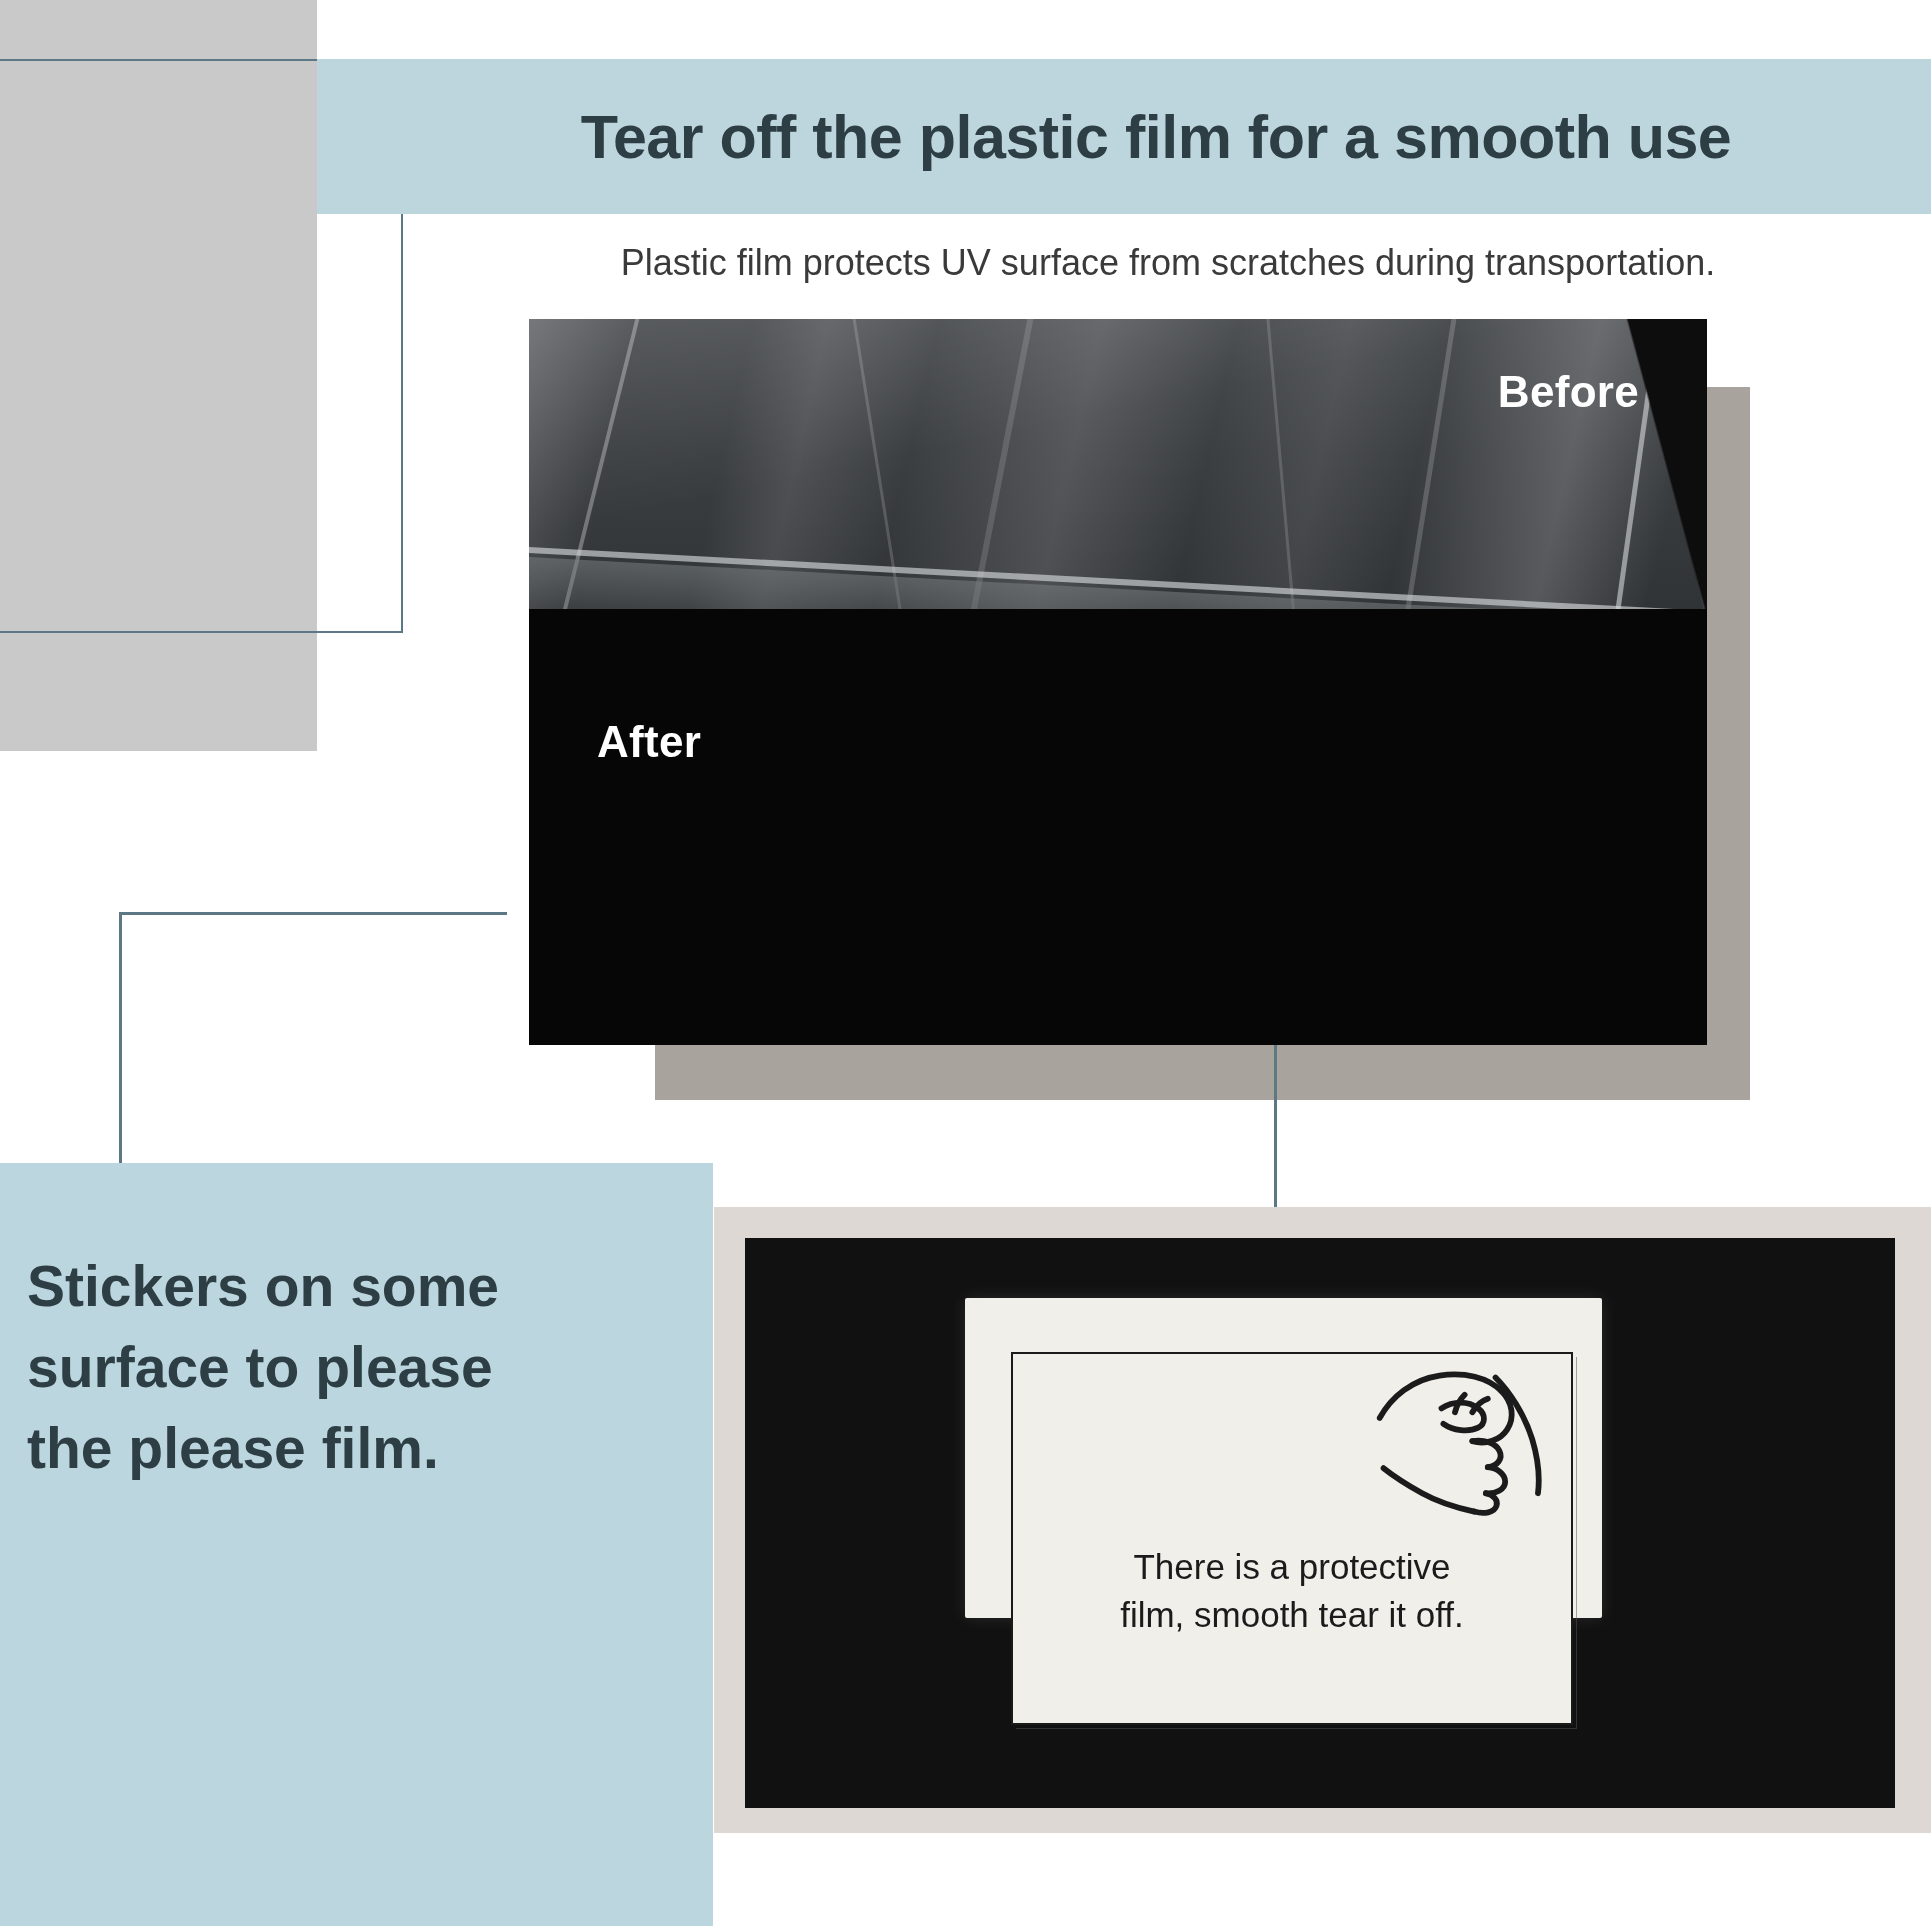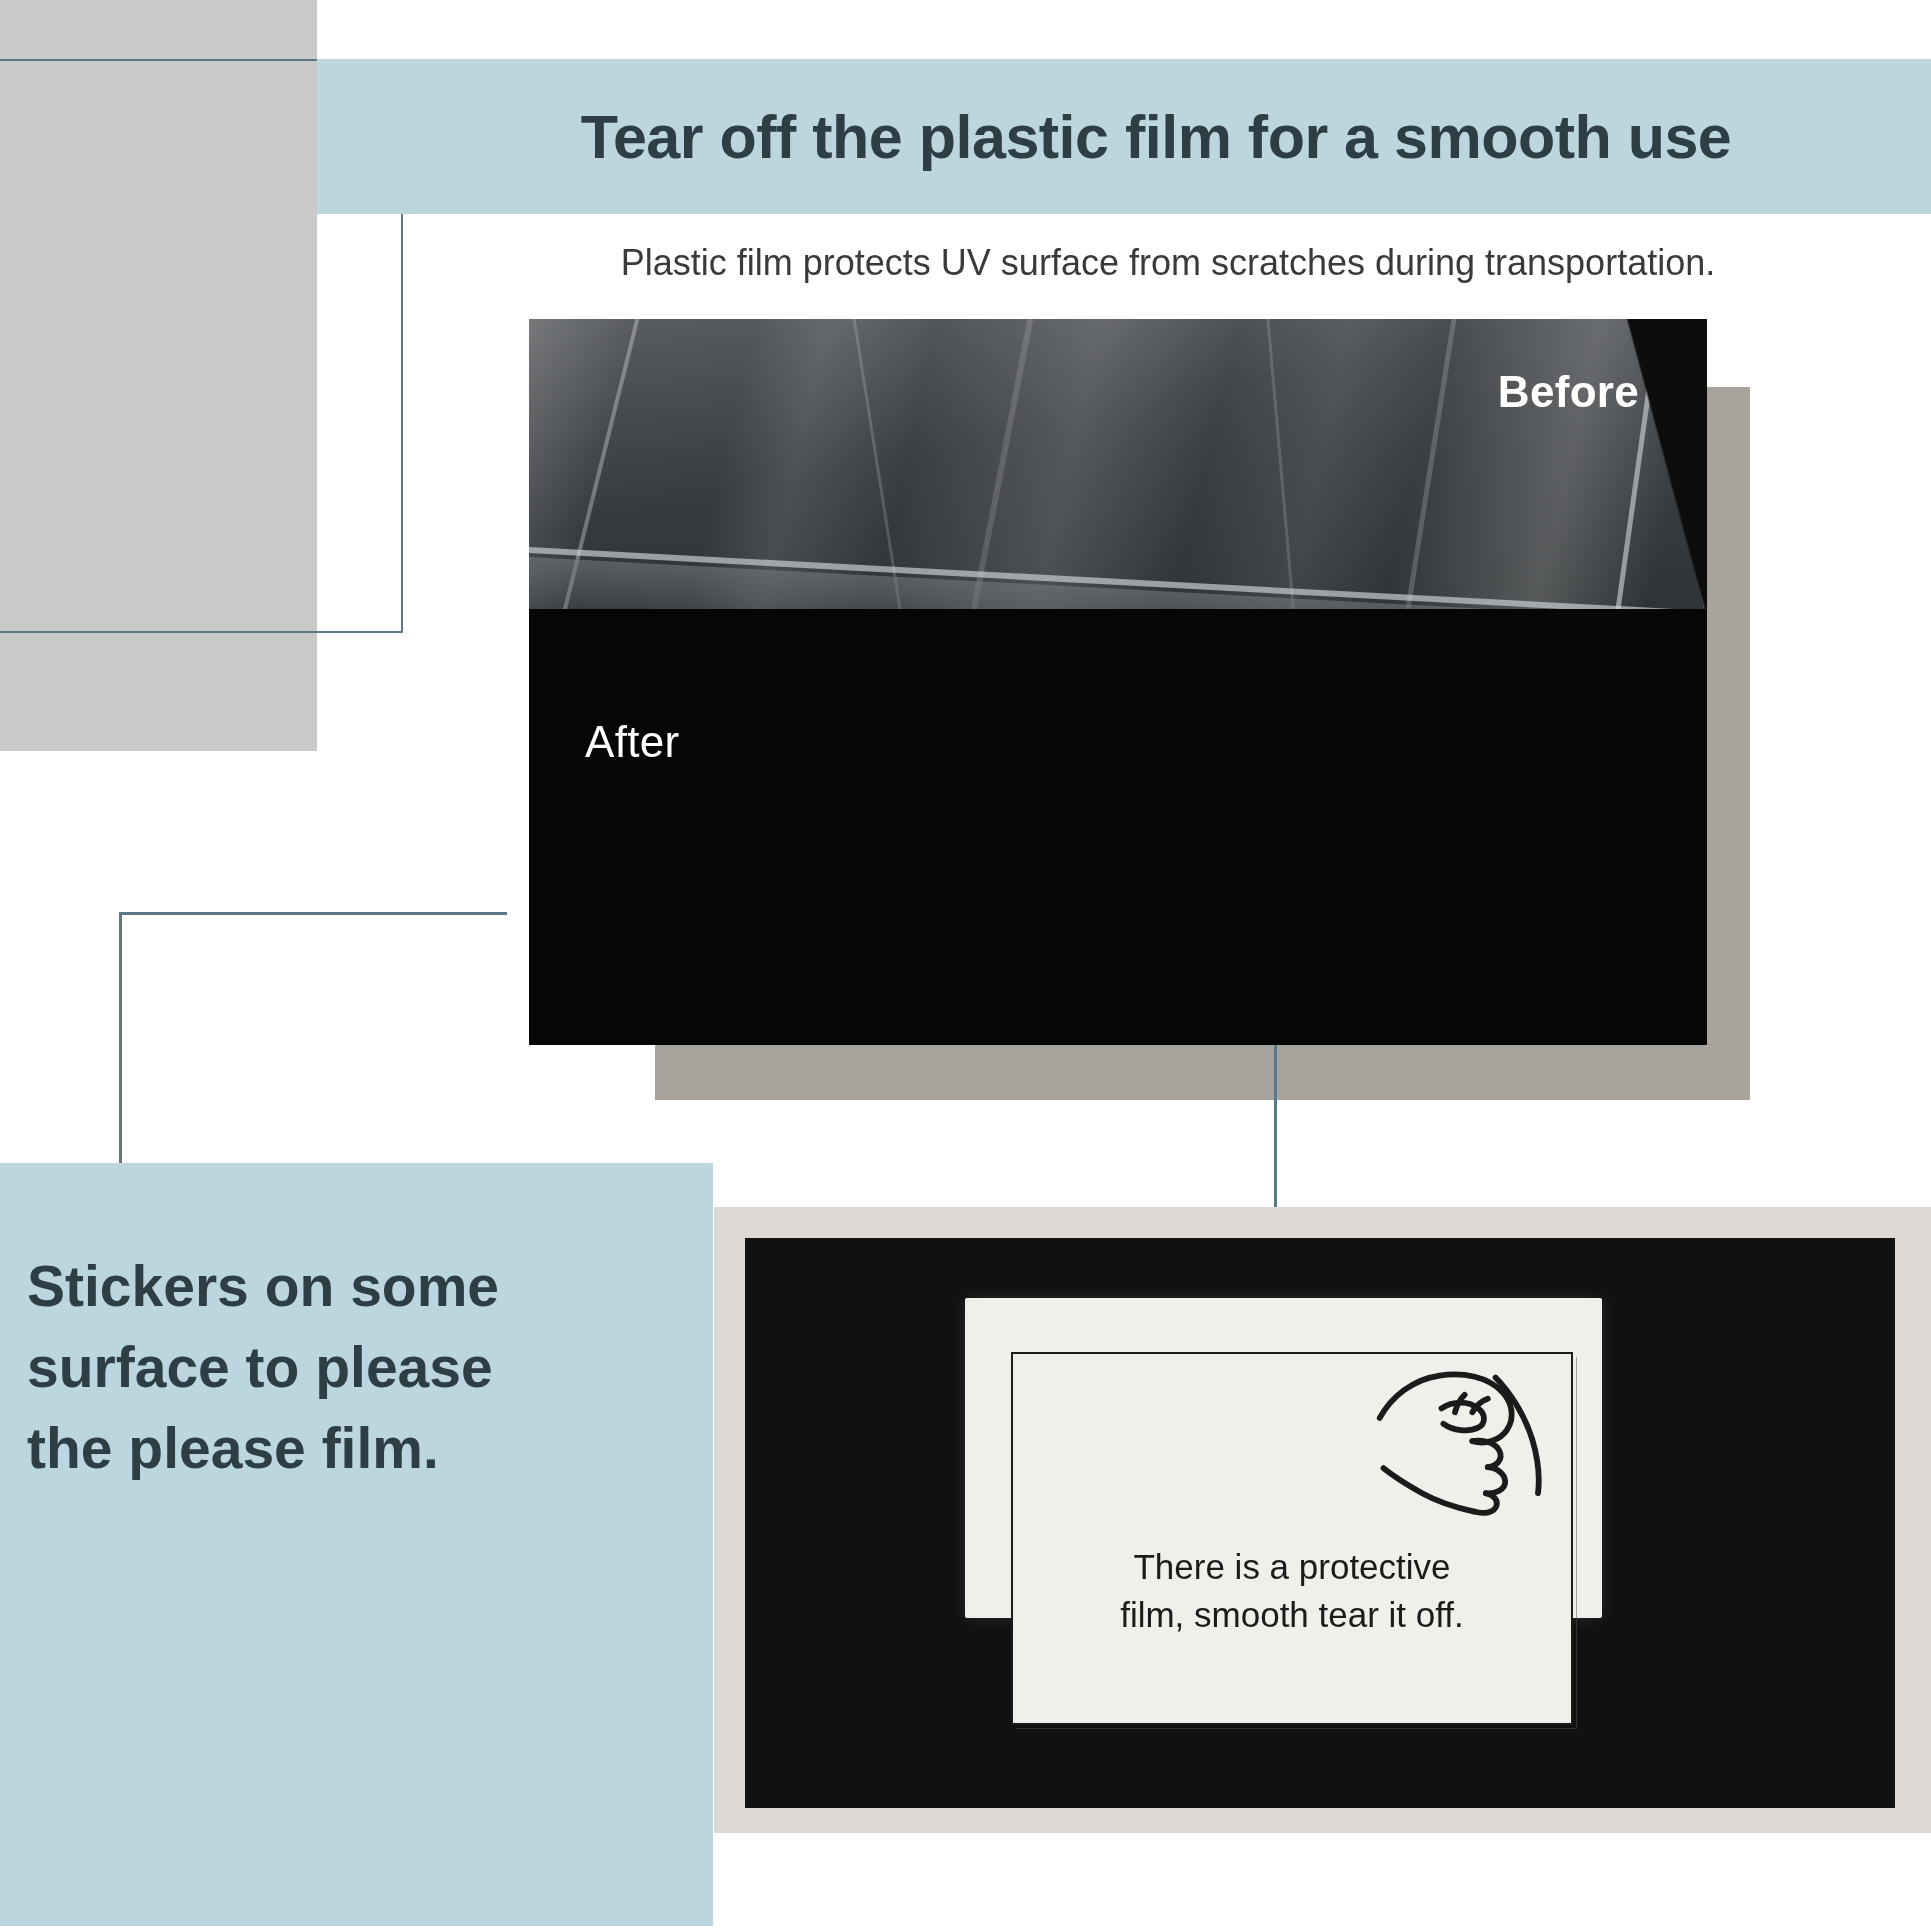--- a/index.html
+++ b/index.html
@@ -46,22 +46,22 @@
   .tp-edge2{position:absolute;left:0;top:238px;width:1274px;height:68px;
             background:linear-gradient(180deg,rgba(120,126,130,0.55),rgba(10,10,10,0));
             transform:rotate(3.1deg);transform-origin:0 0;}
   .tp-corner{position:absolute;right:0;top:0;width:154px;height:290px;
              background:linear-gradient(255deg,#0d0d0d 0%,#0d0d0d 34%,rgba(13,13,13,0) 35%);}
   .tp-cornerline{position:absolute;right:44px;top:-11.6px;width:4.8px;height:348px;
                  background:rgba(225,230,233,0.55);transform:rotate(8deg);transform-origin:50% 0;}
   .tp-body{position:absolute;left:0;top:290px;width:1178px;height:436px;background:#060606;}
   .label-before{position:absolute;right:68px;top:48px;color:#ffffff;
                 font-size:44px;font-weight:700;letter-spacing:0.3px;}
-  .label-after{position:absolute;left:56px;top:398px;color:#ffffff;
-               font-size:44px;font-weight:400;letter-spacing:0.3px;}
+  .label-after{position:absolute;left:68px;top:398px;color:#ffffff;
+               font-size:44px;font-weight:700;letter-spacing:0.3px;}
 
   
   .conn{position:absolute;background:#5d7885;}
   .conn-h1{left:119px;top:912px;width:388px;height:2.9px;}
   .conn-v1{left:119px;top:912px;width:2.9px;height:253px;}
   .conn-v2{left:1274px;top:1045px;width:2.9px;height:164px;}
 
   
   .blue-box{position:absolute;left:0;top:1163px;width:713px;height:763px;background:#bcd6e0;}
   .blue-text{position:absolute;left:27px;top:1246px;width:666px;

